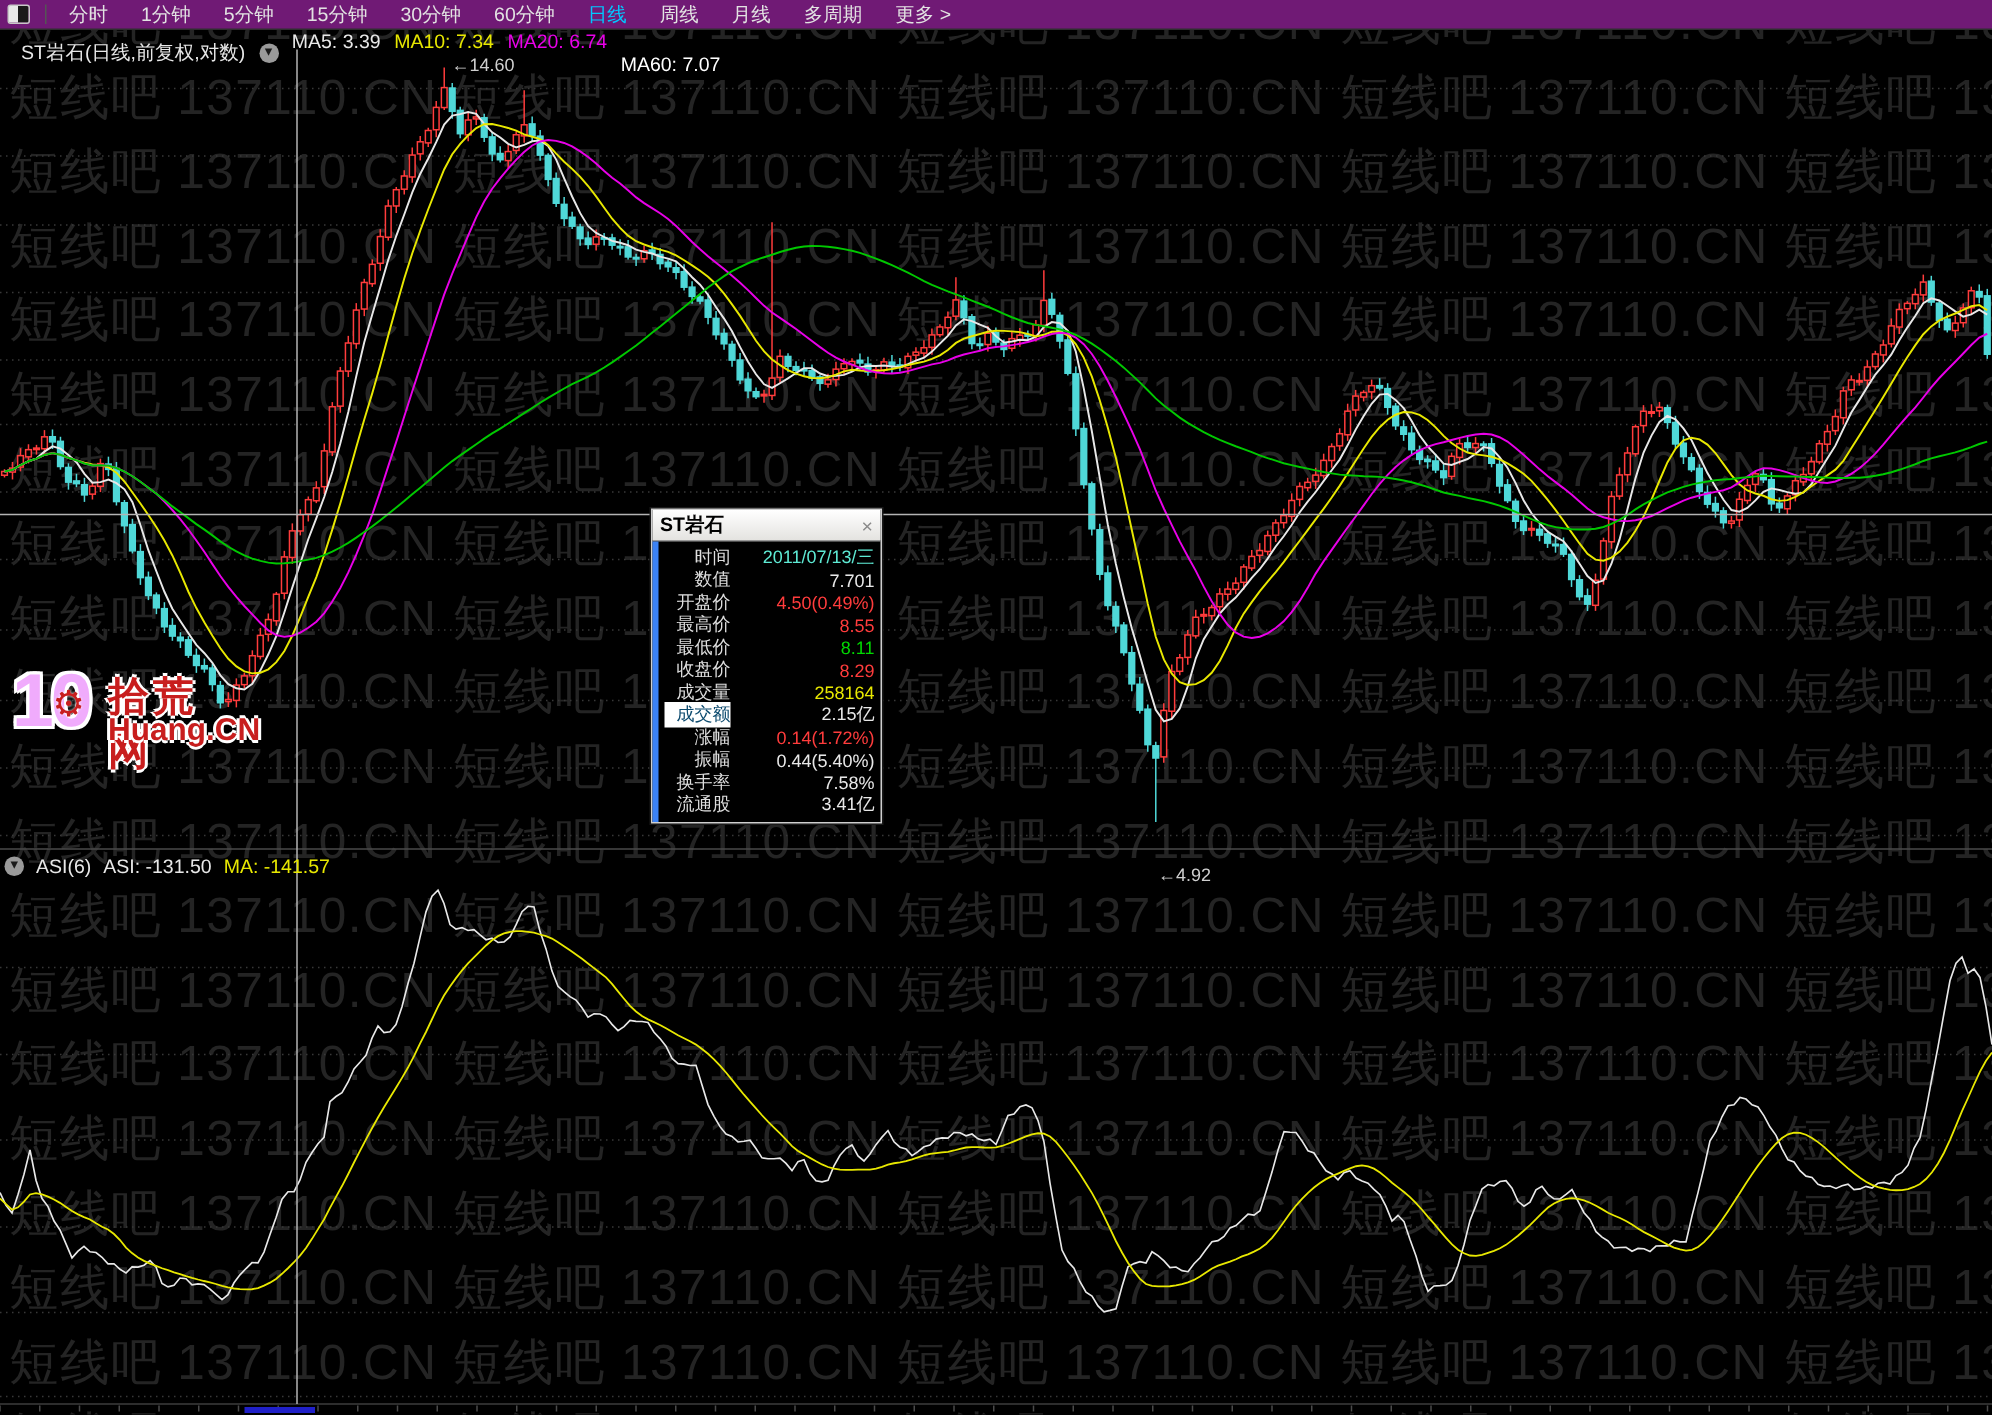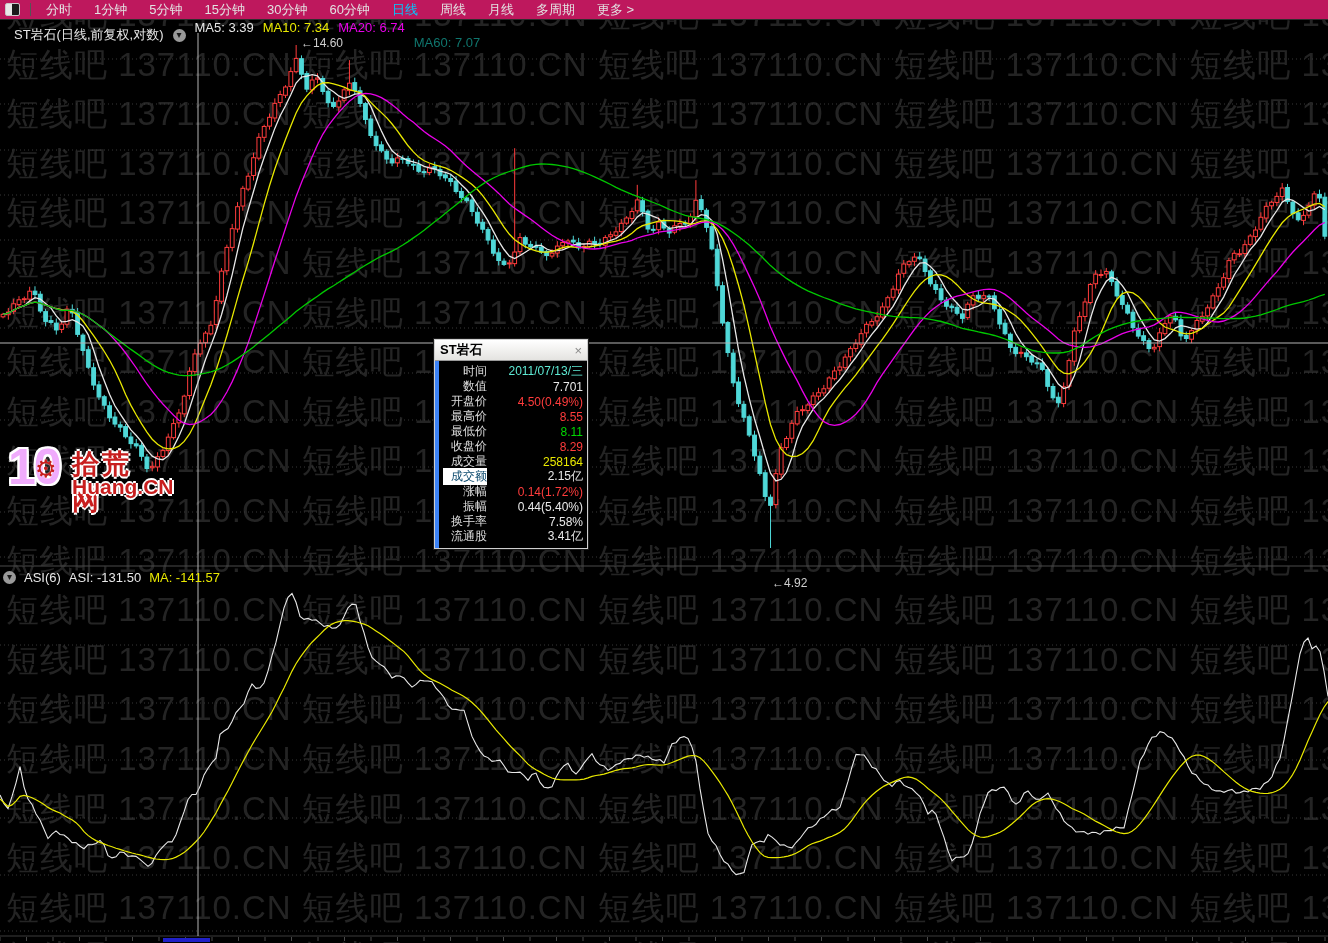--- a/index.html
+++ b/index.html
@@ -8,21 +8,21 @@
 
   
   #wm{position:absolute;inset:0;z-index:1;overflow:hidden;}
   .wmrow{position:absolute;left:6px;white-space:nowrap;font-size:33px;line-height:1;
          color:#242424;letter-spacing:1px;user-select:none;}
 
   
   #chart{position:absolute;left:0;top:0;z-index:2;}
 
   
-  #menubar{position:absolute;left:0;top:0;width:1328px;height:19px;background:#be185d;
+  #menubar{position:absolute;left:0;top:0;width:1328px;height:19px;background:#701a75;
            border-bottom:1px solid #2e2e2e;display:flex;align-items:center;z-index:6;}
   .appicon{width:13px;height:11px;border:1px solid #c8c8c8;border-radius:2px;margin:0 6px 0 5px;
            background:linear-gradient(to right,#e8e8e8 45%,#1a1a1a 45%);}
   .msep{width:1px;height:13px;background:#555;margin:0 4px;}
   .mi{color:#e2e2e2;font-size:13px;padding:0 11px;cursor:default;white-space:nowrap;}
   .mi.active{color:#00c8ff;}
 
   
   #titlerow{position:absolute;left:14px;top:20px;display:flex;align-items:center;gap:9px;
             z-index:5;font-size:13px;white-space:nowrap;}
@@ -686,21 +686,21 @@
     </span>
 </div>
 
 <div id="titlerow">
   <span style="color:#e8e8e8;">ST岩石(日线,前复权,对数)</span>
   <span class="cicon">▾</span>
   <span id="malabels" style="display:flex;gap:9px;">
       <span style="color: rgb(232, 232, 232);">MA5: 3.39</span>
       <span style="color: rgb(232, 232, 0);">MA10: 7.34</span>
       <span style="color: rgb(232, 0, 232);">MA20: 6.74</span>
-      <span style="color: #0f766e; margin-top: 15px;">MA60: 7.07</span>
+      <span style="color: #ffffff; margin-top: 15px;">MA60: 7.07</span>
     </span>
 </div>
 
 <div id="asirow">
   <span class="cicon">▾</span>
   <span style="color:#e8e8e8;">ASI(6)</span>
   <span id="asival" style="color: rgb(232, 232, 232);">ASI: -131.50</span>
   <span id="asima" style="color: rgb(232, 232, 0);">MA: -141.57</span>
 </div>
 

